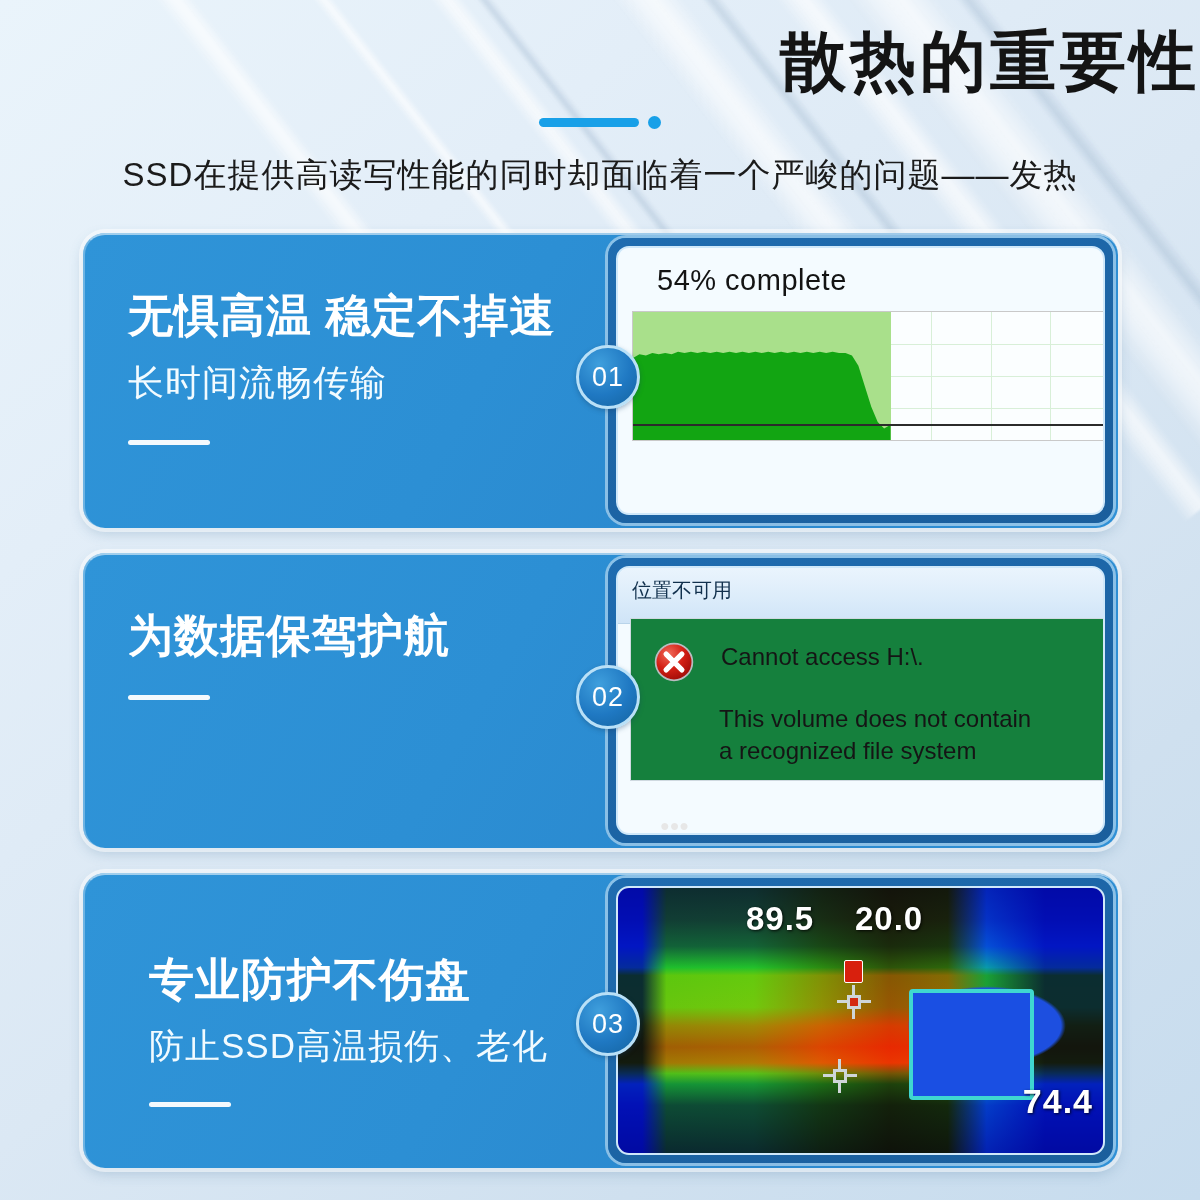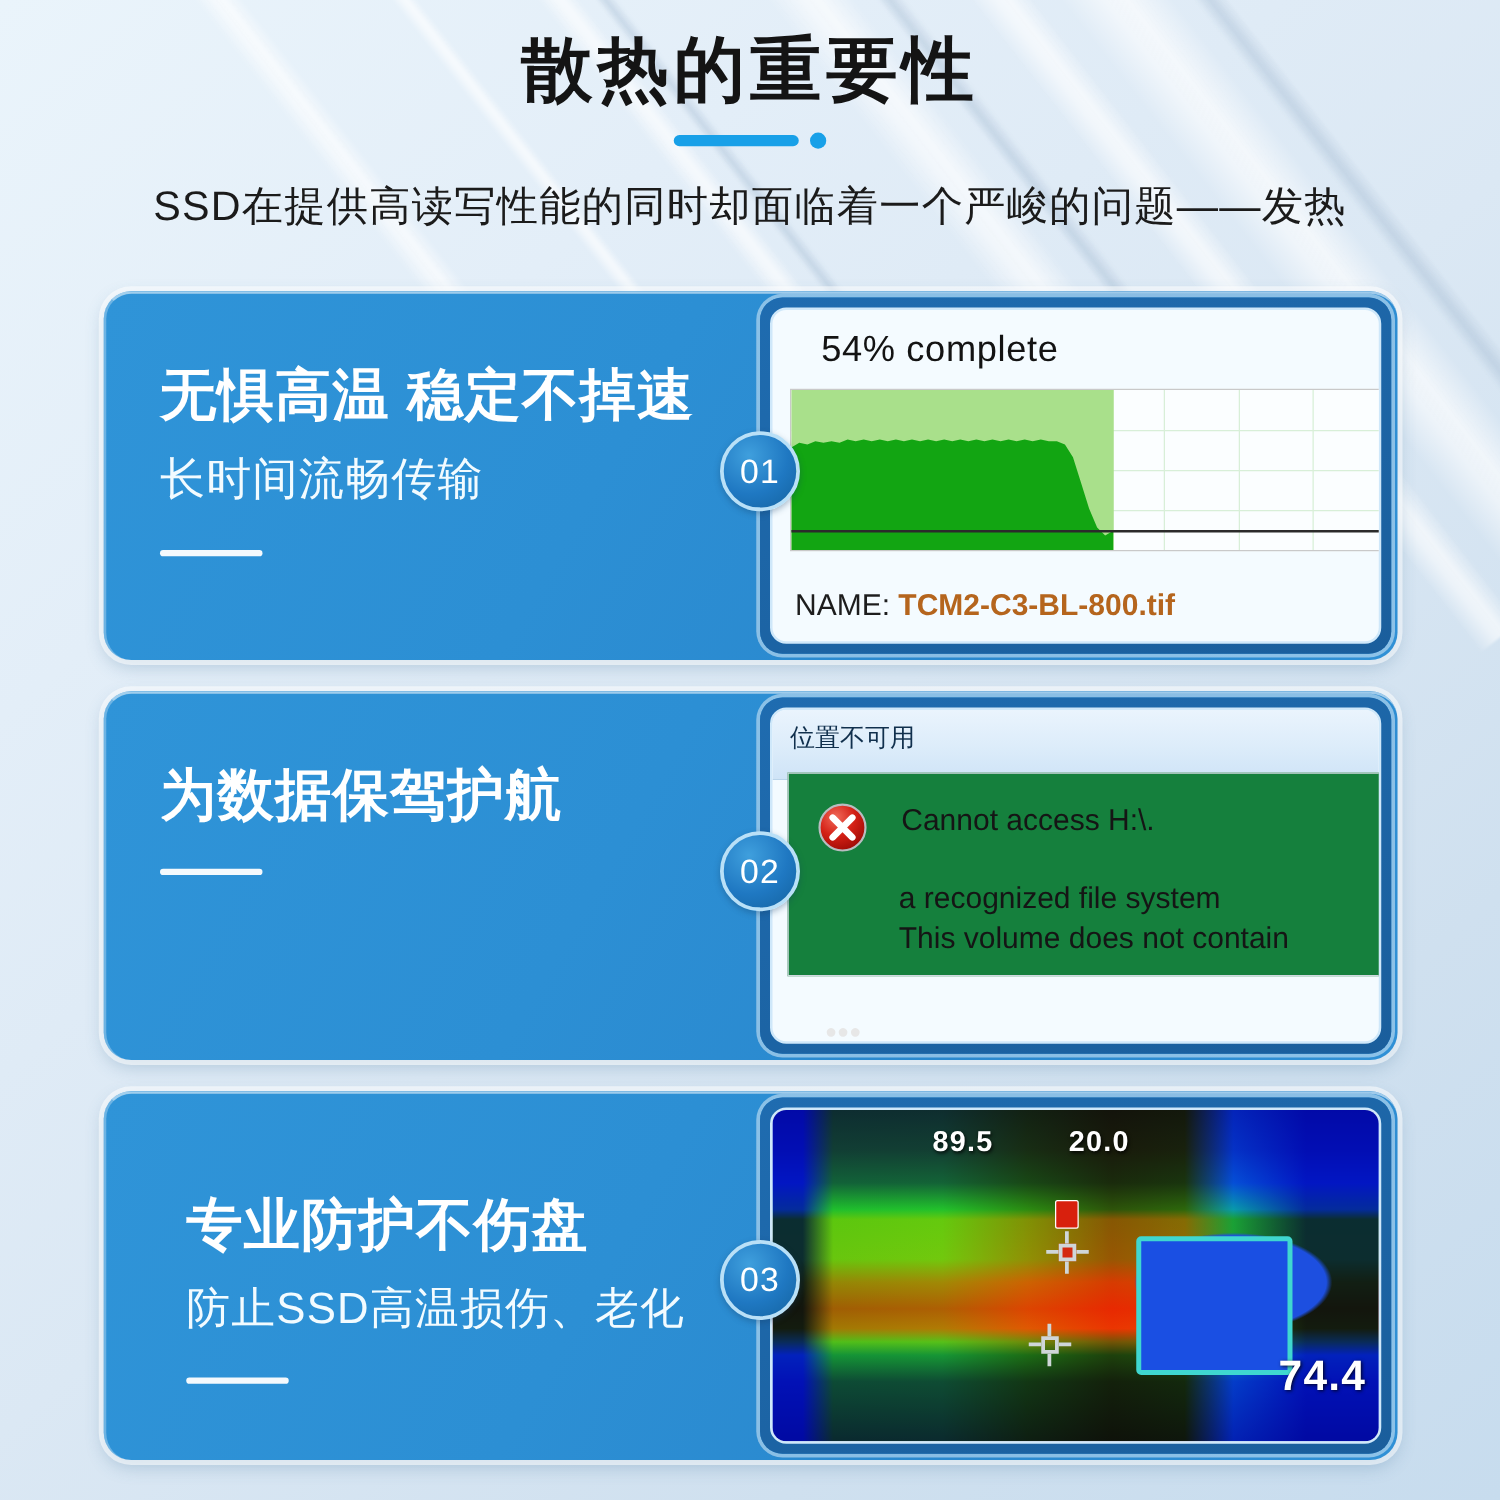--- a/index.html
+++ b/index.html
@@ -26,25 +26,26 @@
     filter:blur(1px);
   }
   .streak.dark {
     background:linear-gradient(90deg,rgba(150,175,200,0) 0%,rgba(150,175,200,.35) 45%,rgba(150,175,200,0) 100%);
   }
 
   
   .header { position:absolute; top:0; left:0; width:1200px; text-align:center; }
   .title {
     margin-top:24px;
-    font-size:57px;
+    font-size:66px;
     font-weight:bold;
     color:#141414;
     letter-spacing:4px;
     line-height:1.15;
+    text-align:right;
   }
   .divider-wrap {
     margin-top:16px;
     display:flex; align-items:center; justify-content:center; gap:9px;
   }
   .divider-bar { width:100px; height:9px; border-radius:5px; background:#18a0e8; }
   .divider-dot { width:13px; height:13px; border-radius:50%; background:#18a0e8; }
   .subtitle {
     margin-top:24px;
     font-size:33px;
@@ -213,21 +214,21 @@
   }
   .thermal-chip {
     position:absolute; left:60%; top:38%;
     width:125px; height:42%;
     background:#1a4fe3;
     border:4px solid #3fd7d0;
     border-radius:4px;
   }
   .temp {
     position:absolute;
-    font-size:23px; font-weight:bold; color:#ffffff;
+    font-size:33px; font-weight:bold; color:#ffffff;
     text-shadow:1px 1px 3px rgba(0,0,0,.8);
     letter-spacing:1px;
   }
   #temp-a { left:128px; top:12px; }
   #temp-b { left:237px; top:12px; }
   #temp-c { right:10px; top:152px; font-size:34px;margin-top:42px; }
   .crosshair {
     position:absolute; width:26px; height:26px;
   }
   .crosshair .ring { position:absolute; inset:6px; border:3px solid #cfd6d8; }
@@ -294,24 +295,20 @@
           <div class="gl" style="top:0;bottom:0;left:75%;width:1px;"></div>
           <div class="gl" style="top:0;bottom:0;left:87.5%;width:1px;"></div>
         </div>
         <div class="graph-fill" id="graph-fill" style="width: 54%;"></div>
         <svg class="graph-area" id="graph-area" viewBox="0 0 100 100" preserveAspectRatio="none">
             <path d="M 0 100 L 0.00 36.00 L 1.35 33.00 L 2.70 34.00 L 4.05 32.00 L 5.40 33.00 L 6.75 32.00 L 8.10 33.00 L 9.45 31.00 L 10.80 32.00 L 12.15 31.00 L 13.50 32.00 L 14.85 31.00 L 16.20 32.00 L 17.55 31.00 L 18.90 32.00 L 20.25 31.00 L 21.60 32.00 L 22.95 31.00 L 24.30 32.00 L 25.65 31.00 L 27.00 32.00 L 28.35 31.00 L 29.70 32.00 L 31.05 31.00 L 32.40 32.00 L 33.75 31.00 L 35.10 32.00 L 36.45 31.00 L 37.80 32.00 L 39.15 31.00 L 40.50 32.00 L 41.85 31.00 L 43.20 32.00 L 44.55 32.00 L 45.90 34.00 L 47.25 42.00 L 48.60 58.00 L 49.95 74.00 L 51.30 86.00 L 52.65 91.00 L 54.00 88.00 L 54 100 Z" fill="#12a512"></path>
           </svg>
         <div class="graph-baseline"></div>
       </div>
 
-      <div class="copy-name">
-        <span>NAME:</span>
-        <span class="fname">TCM2-C3-BL-800.tif</span>
-      </div>
     </div>
   </div>
 </div>
 <div class="badge" id="badge1">01</div>
 
 <div class="card" id="card2">
   <div class="card-text">
     <div class="card-title">为数据保驾护航</div>
     <div class="card-dash"></div>
   </div>
@@ -329,22 +326,22 @@
               <stop offset="0%" stop-color="#f06a5a"></stop>
               <stop offset="52%" stop-color="#d42015"></stop>
               <stop offset="100%" stop-color="#9c0a06"></stop>
             </radialGradient>
           </defs>
           <circle cx="24" cy="24" r="21" fill="url(#rg)" stroke="#b9bcc0" stroke-width="2"></circle>
           <path d="M15 15 L33 33 M33 15 L15 33" stroke="#ffffff" stroke-width="6" stroke-linecap="round"></path>
         </svg>
         <div class="err-msg1">Cannot access  H:\.</div>
         <div class="err-msg2">
+          <div>This volume does not contain</div>
           <div>a recognized file system</div>
-          <div>This volume does not contain</div>
         </div>
       </div>
 
       <div class="win-watermark">●●●</div>
     </div>
   </div>
 </div>
 <div class="badge" id="badge2">02</div>
 
 <div class="card" id="card3">

